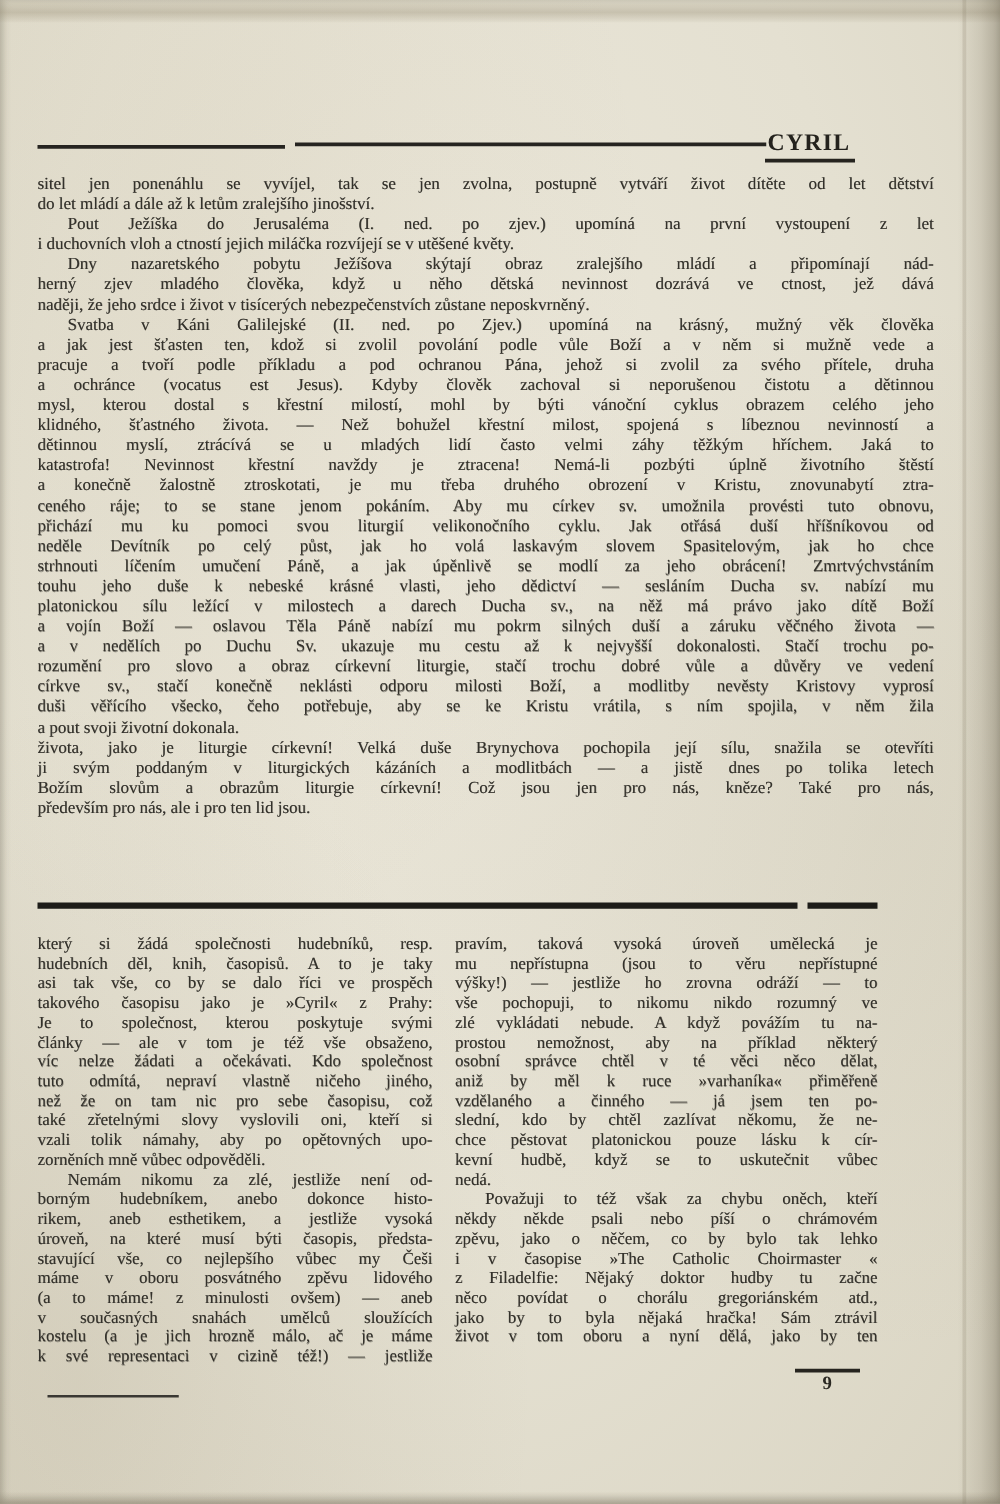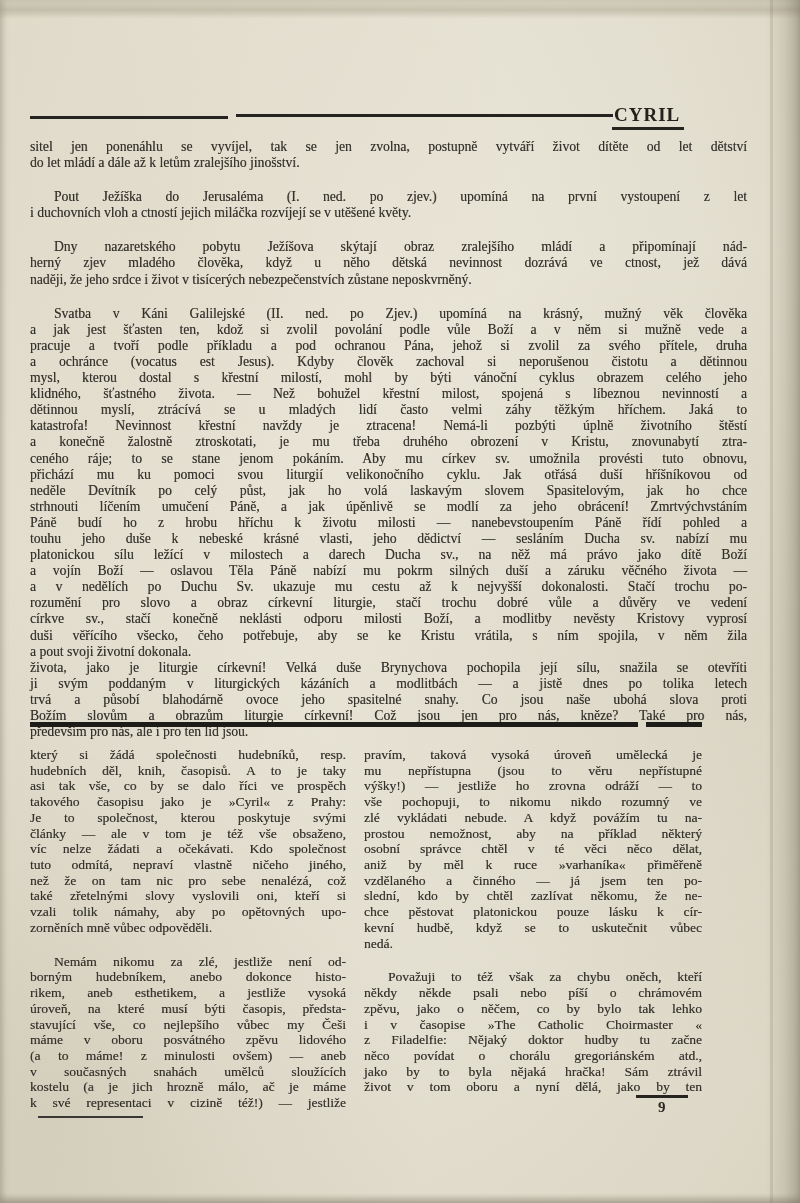--- a/index.html
+++ b/index.html
@@ -39,21 +39,21 @@
 
   .textblock{position:absolute;
     text-shadow:0.3px 0.2px 0 rgba(48,46,40,0.5);
   }
   .top-article{left:30px;top:139px;width:717px;font-size:13.6px;line-height:16.1px;}
   .col-left  {left:30px;top:747px;width:316px;font-size:13.5px;line-height:15.72px;}
   .col-right {left:364px;top:747px;width:338px;font-size:13.5px;line-height:15.72px;}
 
   .tline{text-align:justify;text-align-last:justify;}
   .tline.last{text-align-last:auto;}
-  .tline.indent{padding-left:24px;margin-top:18px;}
+  .tline.indent{padding-left:24px;}
 
   .divider{position:absolute;left:30px;top:722px;width:672px;height:5px;}
   .divider .seg{position:absolute;top:0;height:5px;background:#1d1c18;}
   .divider .seg1{left:0;width:608px;}
   .divider .seg2{left:616px;width:56px;}
 
   .footnote-rule{position:absolute;left:38px;top:1116px;width:105px;height:2px;background:#3a3833;}
 
   .pageno-rule{position:absolute;left:636px;top:1095px;width:52px;height:3px;background:#26241f;}
   .pageno{position:absolute;left:658px;top:1099px;font-size:15px;font-weight:bold;color:#2b2923;}
@@ -94,55 +94,53 @@
         <div class="tline">a ochránce (vocatus est Jesus). Kdyby člověk zachoval si neporušenou čistotu a dětinnou</div>
         <div class="tline">mysl, kterou dostal s křestní milostí, mohl by býti vánoční cyklus obrazem celého jeho</div>
         <div class="tline">klidného, šťastného života. — Než bohužel křestní milost, spojená s líbeznou nevinností a</div>
         <div class="tline">dětinnou myslí, ztrácívá se u mladých lidí často velmi záhy těžkým hříchem. Jaká to</div>
         <div class="tline">katastrofa! Nevinnost křestní navždy je ztracena! Nemá-li pozbýti úplně životního štěstí</div>
         <div class="tline">a konečně žalostně ztroskotati, je mu třeba druhého obrození v Kristu, znovunabytí ztra-</div>
         <div class="tline">ceného ráje; to se stane jenom pokáním. Aby mu církev sv. umožnila provésti tuto obnovu,</div>
         <div class="tline">přichází mu ku pomoci svou liturgií velikonočního cyklu. Jak otřásá duší hříšníkovou od</div>
         <div class="tline">neděle Devítník po celý půst, jak ho volá laskavým slovem Spasitelovým, jak ho chce</div>
         <div class="tline">strhnouti líčením umučení Páně, a jak úpěnlivě se modlí za jeho obrácení! Zmrtvýchvstáním</div>
-        <div class="tline">Páně budí ho z hrobu hříchu k životu milosti — nanebevstoupením Páně řídí pohled a</div>
         <div class="tline">touhu jeho duše k nebeské krásné vlasti, jeho dědictví — sesláním Ducha sv. nabízí mu</div>
         <div class="tline">platonickou sílu ležící v milostech a darech Ducha sv., na něž má právo jako dítě Boží</div>
         <div class="tline">a vojín Boží — oslavou Těla Páně nabízí mu pokrm silných duší a záruku věčného života —</div>
         <div class="tline">a v nedělích po Duchu Sv. ukazuje mu cestu až k nejvyšší dokonalosti. Stačí trochu po-</div>
         <div class="tline">rozumění pro slovo a obraz církevní liturgie, stačí trochu dobré vůle a důvěry ve vedení</div>
         <div class="tline">církve sv., stačí konečně neklásti odporu milosti Boží, a modlitby nevěsty Kristovy vyprosí</div>
         <div class="tline">duši věřícího všecko, čeho potřebuje, aby se ke Kristu vrátila, s ním spojila, v něm žila</div>
         <div class="tline last">a pout svoji životní dokonala.</div>
       </div>
       <div>
         <div class="tline">života, jako je liturgie církevní! Velká duše Brynychova pochopila její sílu, snažila se otevříti</div>
         <div class="tline">ji svým poddaným v liturgických kázáních a modlitbách — a jistě dnes po tolika letech</div>
-        <div class="tline">trvá a působí blahodárně ovoce jeho spasitelné snahy. Co jsou naše ubohá slova proti</div>
         <div class="tline">Božím slovům a obrazům liturgie církevní! Což jsou jen pro nás, kněze? Také pro nás,</div>
         <div class="tline last">především pro nás, ale i pro ten lid jsou.</div>
       </div>
     </section>
 
   <div class="divider">
     <span class="seg seg1"></span>
     <span class="seg seg2"></span>
   </div>
 
   <section class="textblock col-left">
       <div>
         <div class="tline">který si žádá společnosti hudebníků, resp.</div>
         <div class="tline">hudebních děl, knih, časopisů. A to je taky</div>
         <div class="tline">asi tak vše, co by se dalo říci ve prospěch</div>
         <div class="tline">takového časopisu jako je »Cyril« z Prahy:</div>
         <div class="tline">Je to společnost, kterou poskytuje svými</div>
         <div class="tline">články — ale v tom je též vše obsaženo,</div>
         <div class="tline">víc nelze žádati a očekávati. Kdo společnost</div>
         <div class="tline">tuto odmítá, nepraví vlastně ničeho jiného,</div>
-        <div class="tline">než že on tam nic pro sebe nenalézá, což</div>
+        <div class="tline">než že on tam nic pro sebe časopisu, což</div>
         <div class="tline">také zřetelnými slovy vyslovili oni, kteří si</div>
         <div class="tline">vzali tolik námahy, aby po opětovných upo-</div>
         <div class="tline last">zorněních mně vůbec odpověděli.</div>
       </div>
       <div>
         <div class="tline indent">Nemám nikomu za zlé, jestliže není od-</div>
         <div class="tline">borným hudebníkem, anebo dokonce histo-</div>
         <div class="tline">rikem, aneb esthetikem, a jestliže vysoká</div>
         <div class="tline">úroveň, na které musí býti časopis, předsta-</div>
         <div class="tline">stavující vše, co nejlepšího vůbec my Češi</div>

